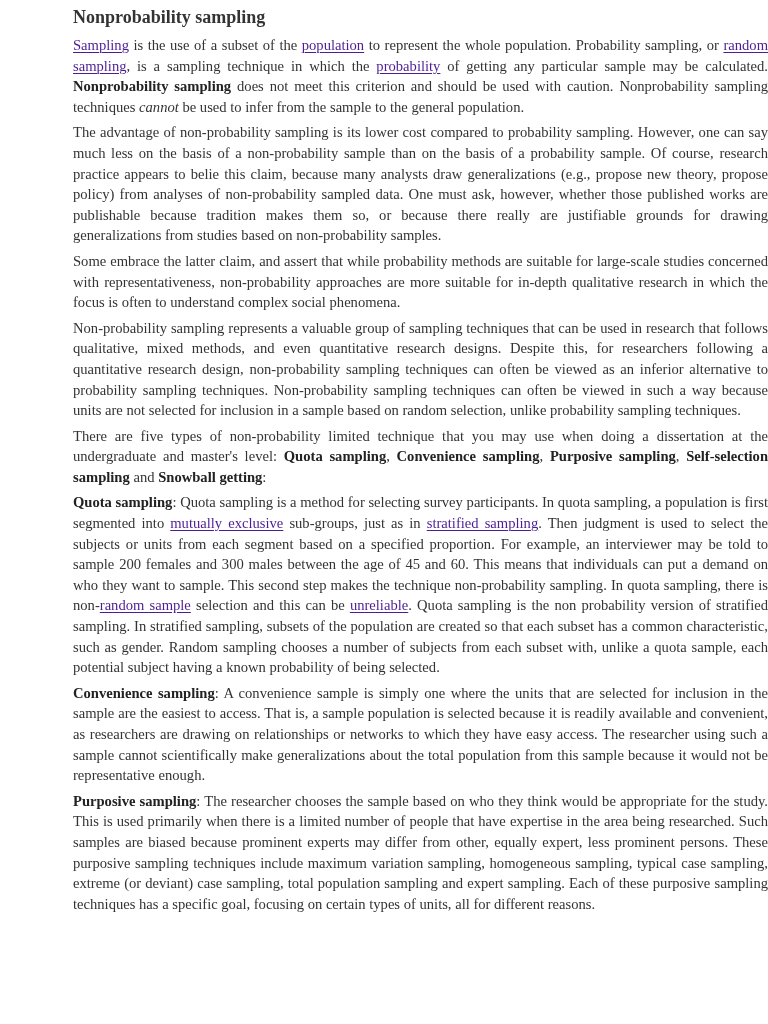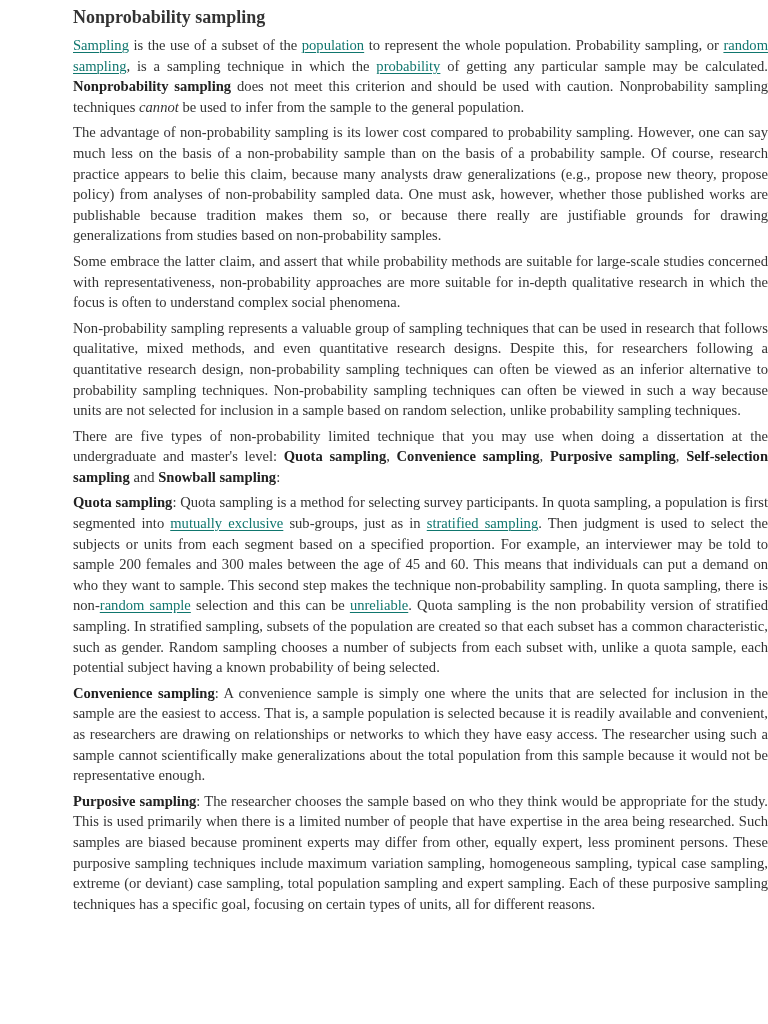--- a/index.html
+++ b/index.html
@@ -7,37 +7,37 @@
   .page {
     position: absolute; left: 37px; top: 4px; width: 695px;
     font-family: "Liberation Serif", "DejaVu Serif", serif;
     color: #333333; font-size: 14.6px; line-height: 20.6px; margin-left: 36px;
   }
   h1 {
     font-family: "Liberation Serif", "DejaVu Serif", serif;
     font-size: 18px; font-weight: bold; margin: 0 0 5px 0; line-height: 26px; color: #333;
   }
   p { margin: 0 0 5px 0; text-align: justify; }
-  a.lnk { color: #0f766e; text-decoration: underline; text-decoration-thickness: 1px; text-underline-offset: 2px; }
+  a.lnk { color: #4c1d95; text-decoration: underline; text-decoration-thickness: 1px; text-underline-offset: 2px; }
   b { font-weight: bold; color: #222; }
 </style>
 </head>
 <body>
 
 <div class="page">
   <h1>Nonprobability sampling</h1>
 
   <p><a class="lnk">Sampling</a><span> is the use of a subset of the </span><a class="lnk">population</a><span> to represent the whole population. Probability sampling, or </span><a class="lnk">random sampling</a><span>, is a sampling technique in which the </span><a class="lnk">probability</a><span> of getting any particular sample may be calculated. </span><b>Nonprobability sampling</b><span> does not meet this criterion and should be used with caution. Nonprobability sampling techniques </span><i>cannot</i><span> be used to infer from the sample to the general population.</span></p>
 
   <p>The advantage of non-probability sampling is its lower cost compared to probability sampling. However, one can say much less on the basis of a non-probability sample than on the basis of a probability sample. Of course, research practice appears to belie this claim, because many analysts draw generalizations (e.g., propose new theory, propose policy) from analyses of non-probability sampled data. One must ask, however, whether those published works are publishable because tradition makes them so, or because there really are justifiable grounds for drawing generalizations from studies based on non-probability samples.</p>
 
   <p>Some embrace the latter claim, and assert that while probability methods are suitable for large-scale studies concerned with representativeness, non-probability approaches are more suitable for in-depth qualitative research in which the focus is often to understand complex social phenomena.</p>
 
   <p>Non-probability sampling represents a valuable group of sampling techniques that can be used in research that follows qualitative, mixed methods, and even quantitative research designs. Despite this, for researchers following a quantitative research design, non-probability sampling techniques can often be viewed as an inferior alternative to probability sampling techniques. Non-probability sampling techniques can often be viewed in such a way because units are not selected for inclusion in a sample based on random selection, unlike probability sampling techniques.</p>
 
-  <p><span>There are five types of non-probability limited technique that you may use when doing a dissertation at the undergraduate and master's level: </span><b>Quota sampling</b><span>, </span><b>Convenience sampling</b><span>, </span><b>Purposive sampling</b><span>, </span><b>Self-selection sampling</b><span> and </span><b>Snowball sampling</b><span>:</span></p>
+  <p><span>There are five types of non-probability limited technique that you may use when doing a dissertation at the undergraduate and master's level: </span><b>Quota sampling</b><span>, </span><b>Convenience sampling</b><span>, </span><b>Purposive sampling</b><span>, </span><b>Self-selection sampling</b><span> and </span><b>Snowball getting</b><span>:</span></p>
 
   <p><b>Quota sampling</b><span>: Quota sampling is a method for selecting survey participants. In quota sampling, a population is first segmented into </span><a class="lnk">mutually exclusive</a><span> sub-groups, just as in </span><a class="lnk">stratified sampling</a><span>. Then judgment is used to select the subjects or units from each segment based on a specified proportion. For example, an interviewer may be told to sample 200 females and 300 males between the age of 45 and 60. This means that individuals can put a demand on who they want to sample. This second step makes the technique non-probability sampling. In quota sampling, there is non-</span><a class="lnk">random sample</a><span> selection and this can be </span><a class="lnk">unreliable</a><span>. Quota sampling is the non probability version of stratified sampling. In stratified sampling, subsets of the population are created so that each subset has a common characteristic, such as gender. Random sampling chooses a number of subjects from each subset with, unlike a quota sample, each potential subject having a known probability of being selected.</span></p>
 
   <p><b>Convenience sampling</b><span>: A convenience sample is simply one where the units that are selected for inclusion in the sample are the easiest to access. That is, a sample population is selected because it is readily available and convenient, as researchers are drawing on relationships or networks to which they have easy access. The researcher using such a sample cannot scientifically make generalizations about the total population from this sample because it would not be representative enough.</span></p>
 
   <p><b>Purposive sampling</b><span>: The researcher chooses the sample based on who they think would be appropriate for the study. This is used primarily when there is a limited number of people that have expertise in the area being researched. Such samples are biased because prominent experts may differ from other, equally expert, less prominent persons. These purposive sampling techniques include maximum variation sampling, homogeneous sampling, typical case sampling, extreme (or deviant) case sampling, total population sampling and expert sampling. Each of these purposive sampling techniques has a specific goal, focusing on certain types of units, all for different reasons.</span></p>
 </div>
 
 </body></html>

